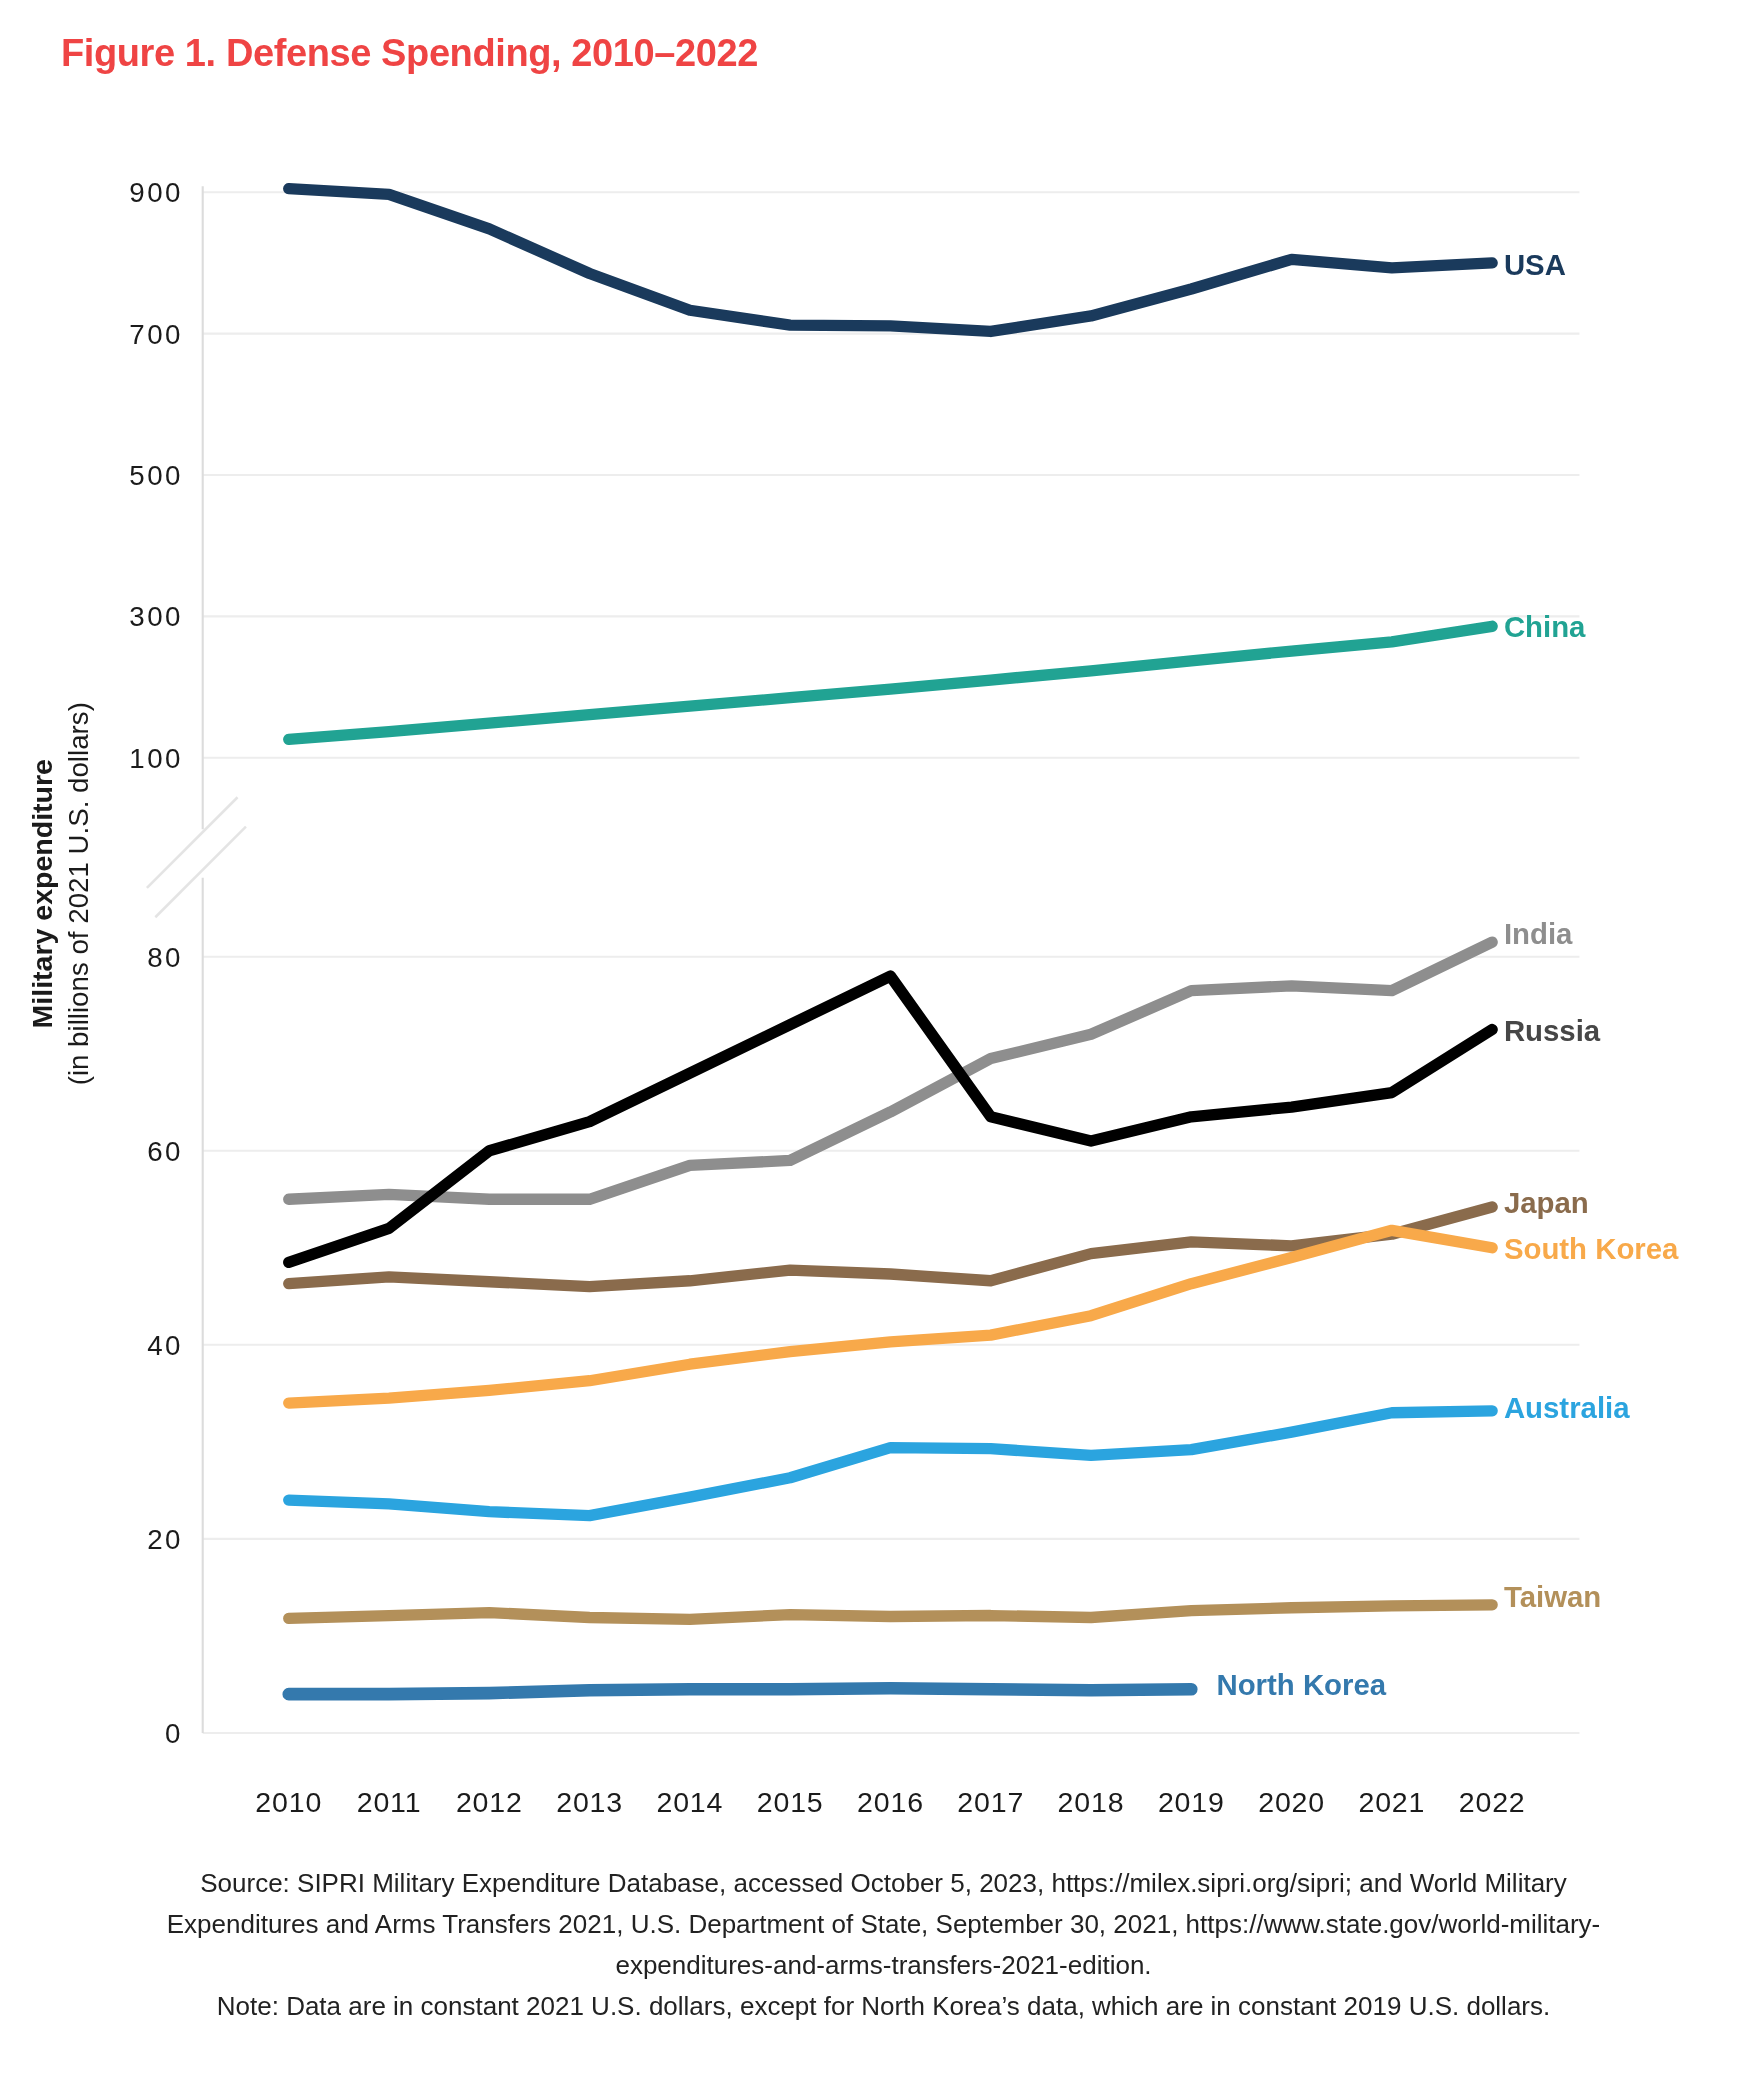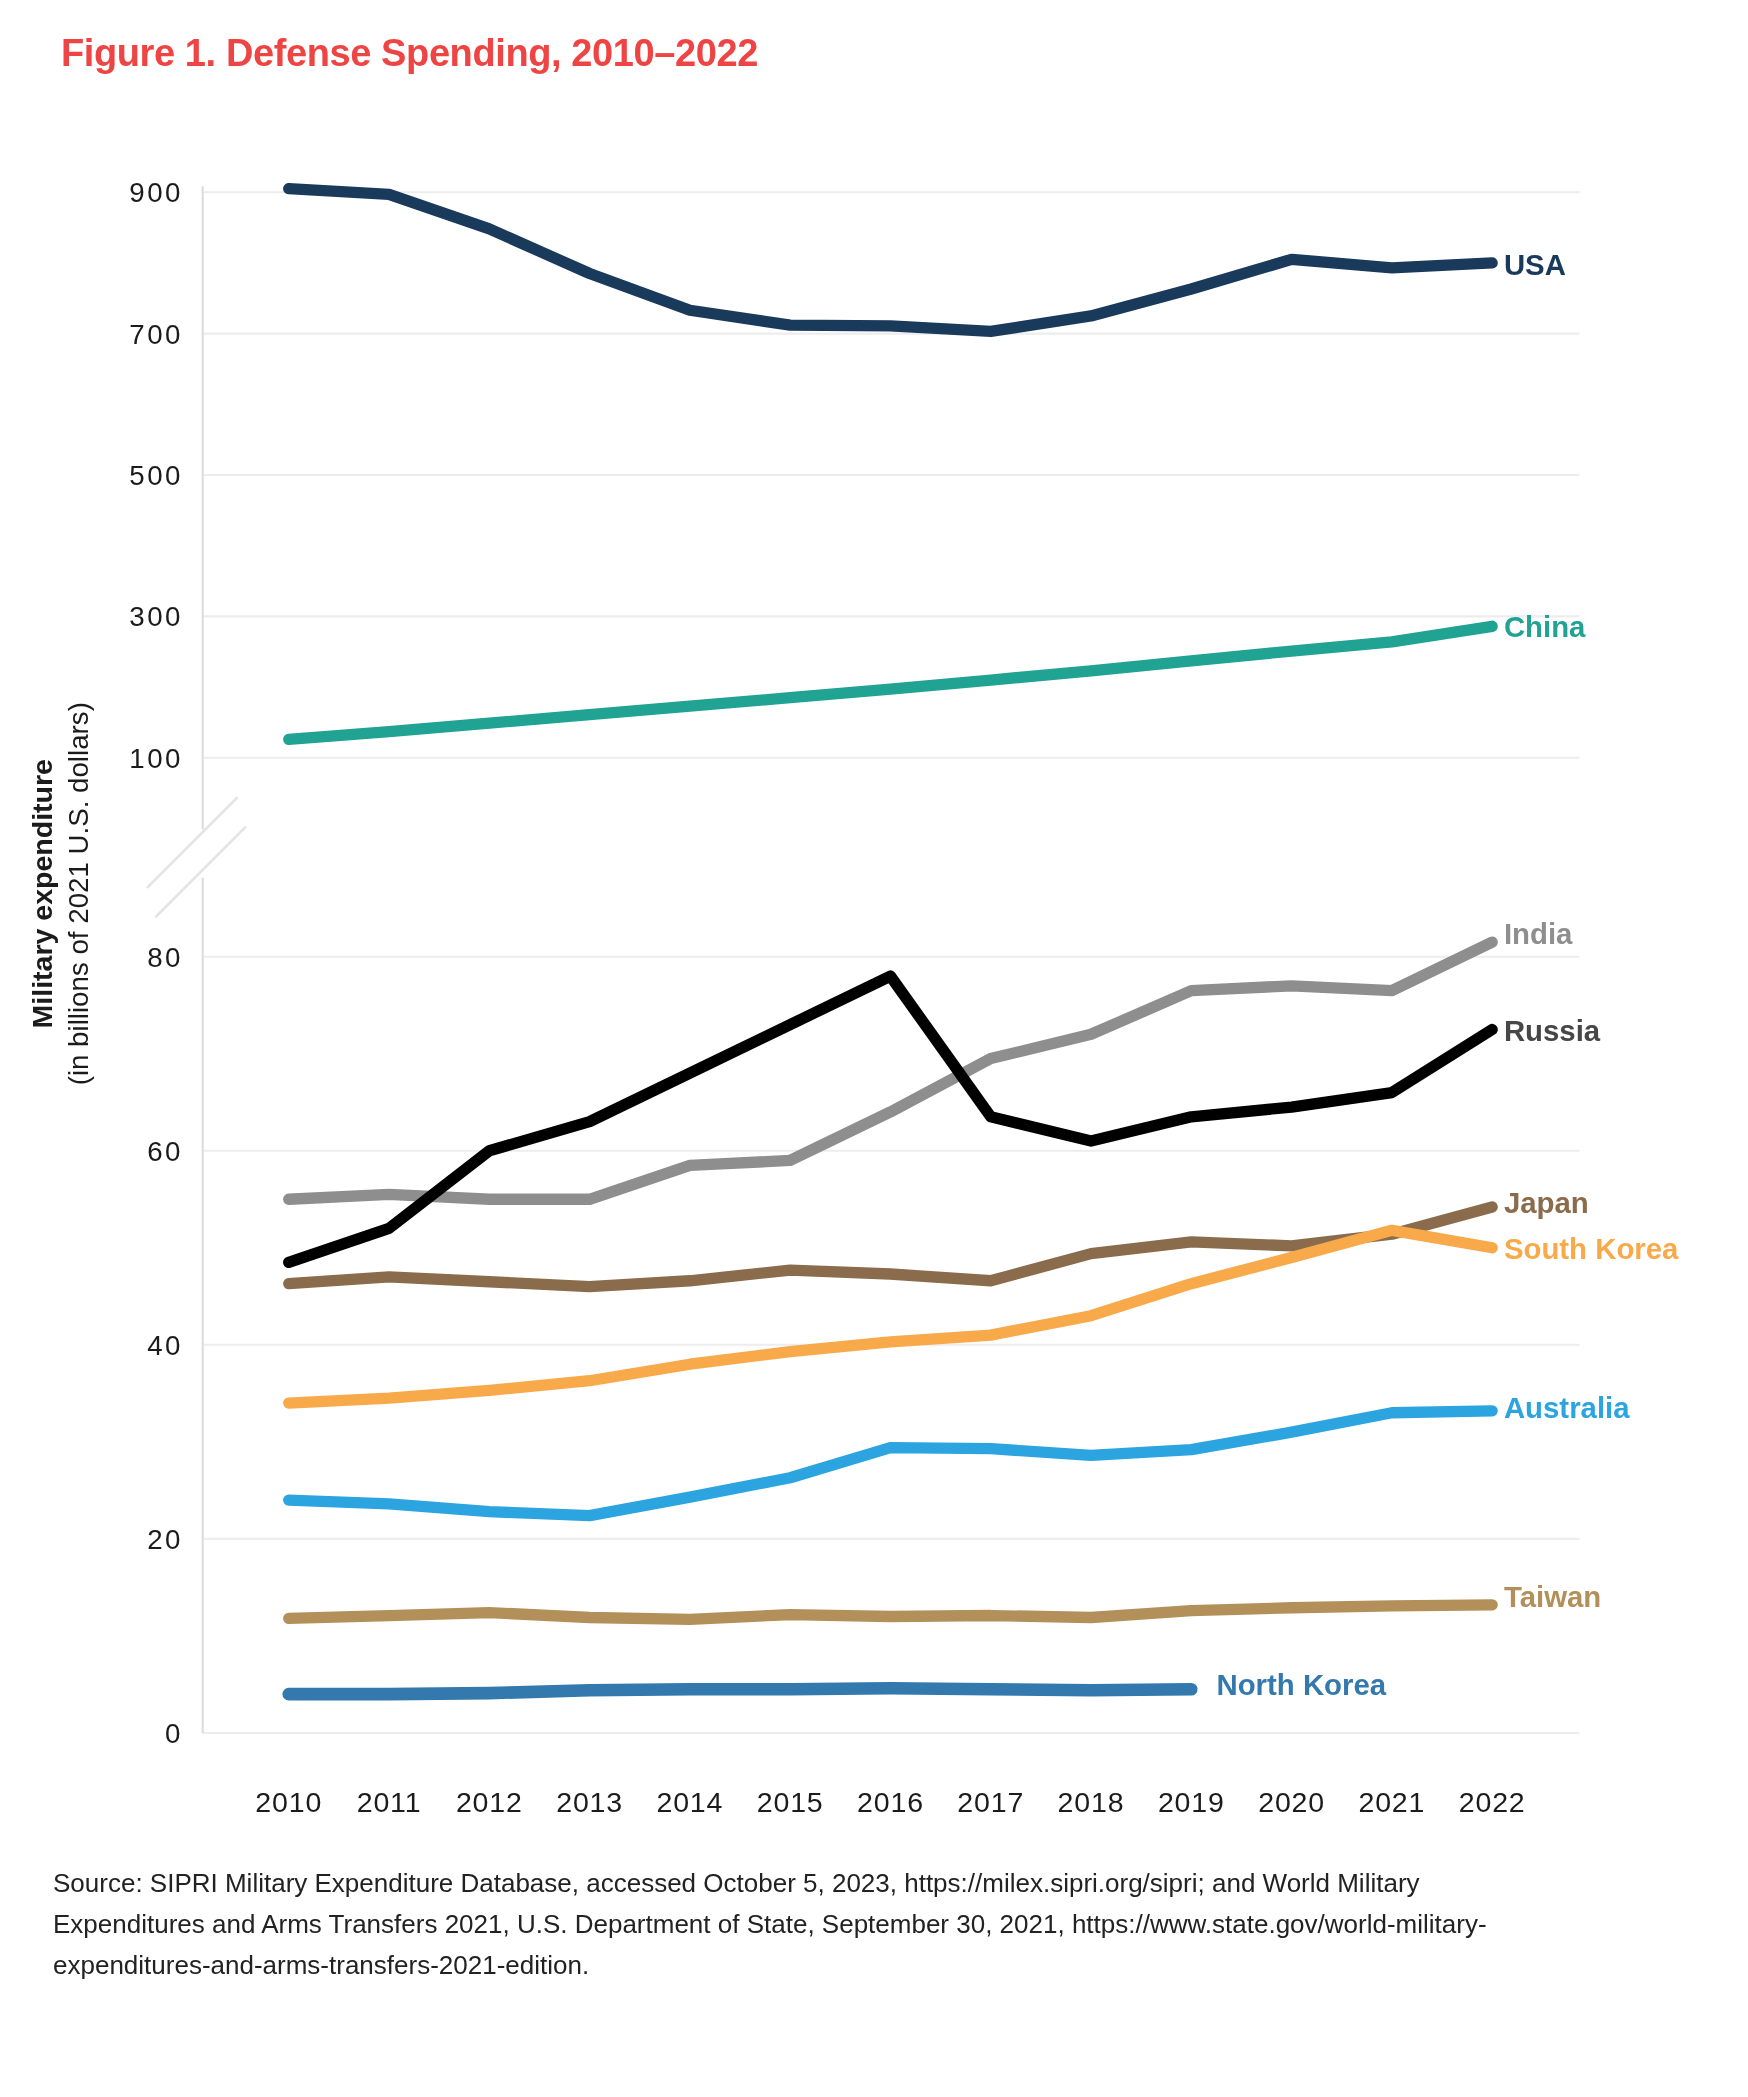--- a/index.html
+++ b/index.html
@@ -18,20 +18,21 @@
     letter-spacing: -0.4px;
   }
   #chart-svg { position: absolute; left: 0; top: 0; }
   .footer {
     position: absolute;
     left: 53px; top: 1863px;
     width: 1661px;
     font-size: 26px;
     line-height: 41px;
     color: #222222;
+    text-align: center;
   }
 </style>
 </head>
 <body>
 
 <div class="figure-title">Figure 1. Defense Spending, 2010–2022</div>
 
 <svg id="chart-svg" width="1749" height="2098" viewBox="0 0 2084 2500" font-family="Liberation Sans, DejaVu Sans, sans-serif">
     <line x1="241.5" x2="1882" y1="229" y2="229" stroke="#EDEDED" stroke-width="2.5"></line>
     <text x="218" y="241" text-anchor="end" font-size="33" letter-spacing="3" fill="#1B1B1B">900</text>
@@ -89,14 +90,15 @@
     <polyline points="344,2018.75 463.5,2018.75 583,2017.59375 702.5,2014.125 822,2012.96875 941.5,2012.96875 1061,2011.8125 1180.5,2012.96875 1300,2014.125 1419.5,2012.96875" fill="none" stroke="#3479AD" stroke-width="15" stroke-linecap="round" stroke-linejoin="round"></polyline>
     <text x="1449.5" y="2019.96875" font-size="35" font-weight="bold" fill="#3479AD">North Korea</text>
     <text transform="translate(62,1065) rotate(-90)" text-anchor="middle" font-size="34" font-weight="bold" fill="#1b1b1b">Military expenditure</text>
     <text transform="translate(105,1065) rotate(-90)" text-anchor="middle" font-size="33" fill="#1b1b1b">(in billions of 2021 U.S. dollars)</text>
   </svg>
 
 <div class="footer">
   <div>Source: SIPRI Military Expenditure Database, accessed October 5, 2023, https://milex.sipri.org/sipri; and World Military</div>
   <div>Expenditures and Arms Transfers 2021, U.S. Department of State, September 30, 2021, https://www.state.gov/world-military-</div>
   <div>expenditures-and-arms-transfers-2021-edition.</div>
+  <div>Note: Data are in constant 2021 U.S. dollars, except for North Korea’s data, which are in constant 2019 U.S. dollars.</div>
 </div>
 
 
 </body></html>

